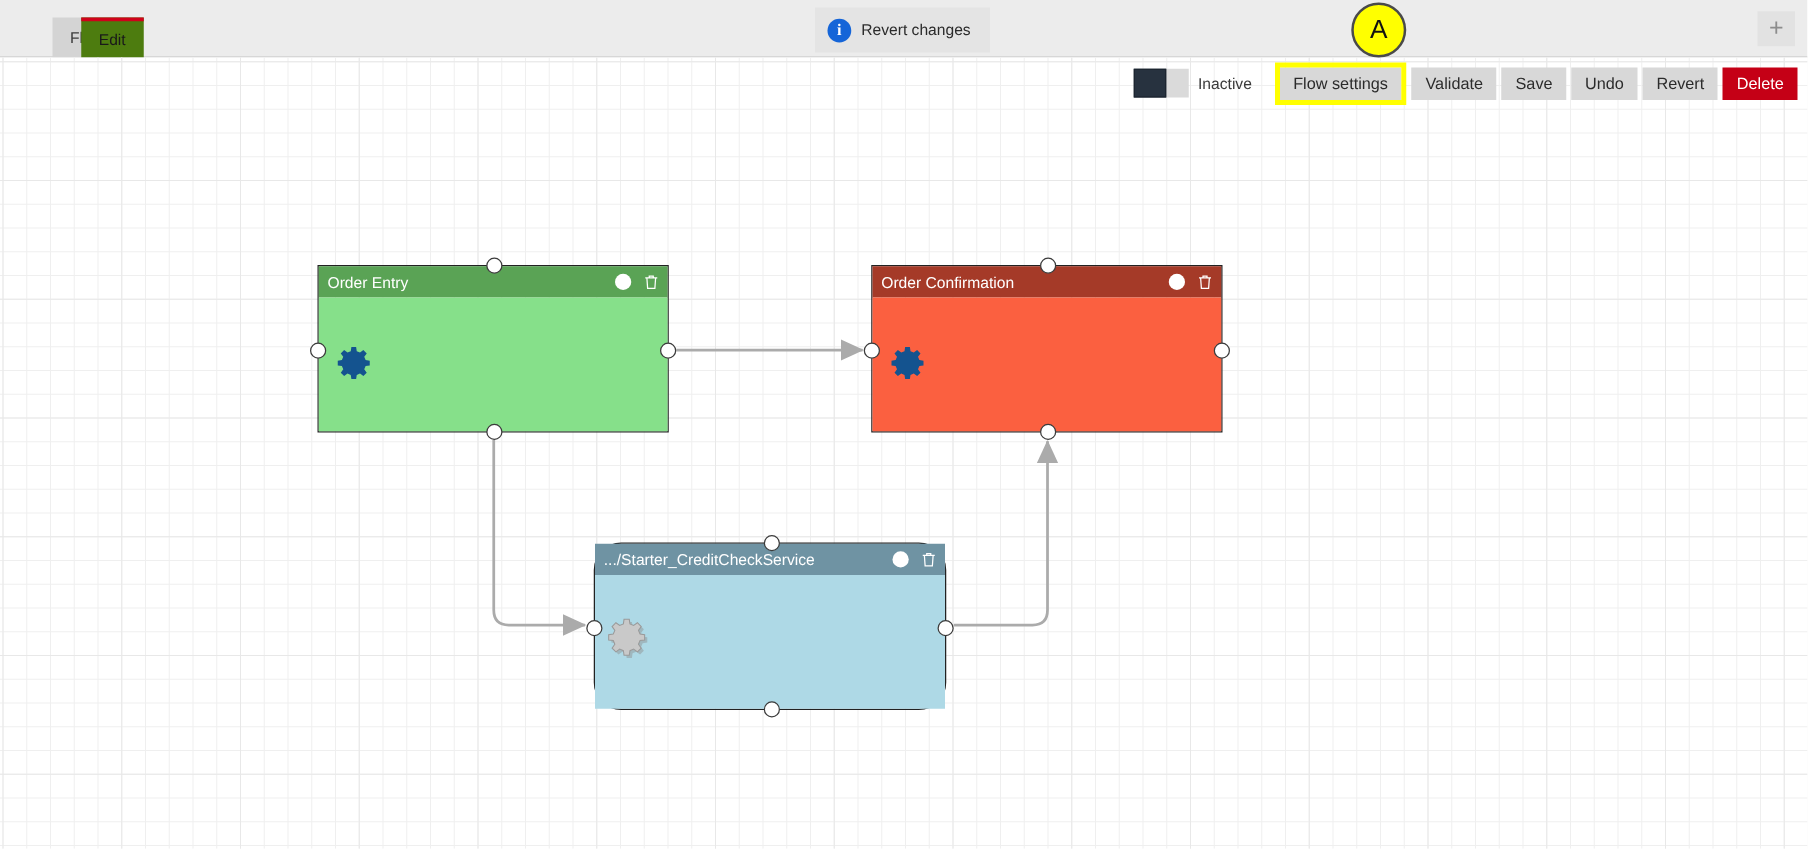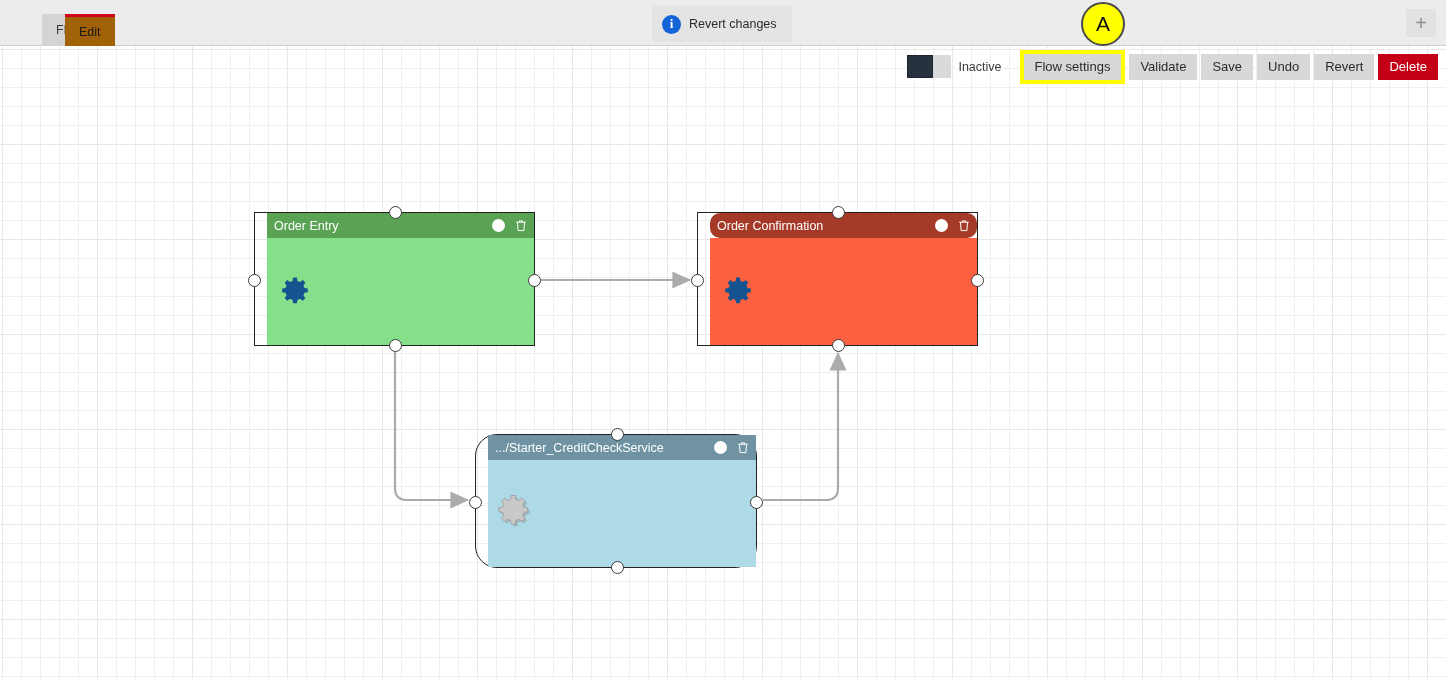--- a/index.html
+++ b/index.html
@@ -37,21 +37,21 @@
     font-size: 12.5px;
     color: #333333;
     cursor: default;
   }
   .tab.inactive {
     background: #d4d4d4;
     color: #3a3a3a;
     margin-left: 28px;
   }
   .tab.active {
-    background: #a16207;
+    background: #4d7c0f;
     border-top: 3px solid #d0021b;
     color: #1a1a1a;
   }
   #tab-flows { left: 14px; }
   #tab-edit  { left: 65px; }
 
   .unsaved-bar {
     position: absolute;
     left: 652px; top: 6px;
     width: 140px; height: 36px;
@@ -174,21 +174,20 @@
     font-size: 21px;
     color: #111111;
     z-index: 40;
     font-family: "Liberation Sans", sans-serif;
   }
 
   
   .node {
     position: absolute;
     border: 1px solid #222222;
-    padding-left: 12px;
   }
   .node-header {
     height: 25px;
     display: flex;
     align-items: center;
     padding: 0 7px 0 7px;
     color: #ffffff;
     font-size: 12.5px;
     white-space: nowrap;
     overflow: hidden;
@@ -279,21 +278,21 @@
           </svg>
         </span>
       </div>
       <span class="port" style="left:134px; top:-7px;"></span>
       <span class="port" style="left:134px; bottom:-7px;"></span>
       <span class="port" style="left:-7px; top:61px;"></span>
       <span class="port" style="right:-7px; top:61px;"></span>
     </div>
 
     <div class="node" id="node-order-confirmation" style="left:697px; top:166px; width:281px; height:134px;">
-      <div class="node-header" style="background:#a53a28;border-radius:10px;">
+      <div class="node-header" style="background:#a53a28;">
         <span class="node-title">Order Confirmation</span>
         <span class="hdr-icons">
           <span class="icon-info">i</span>
           <span class="icon-trash">
             <svg viewBox="0 0 12 13" width="12" height="13">
               <path d="M1.2 3.2h9.6M4.4 3.2V1.9h3.2v1.3M2.5 3.2l.6 8.4h5.8l.6-8.4" fill="none" stroke="#ffffff" stroke-width="1"></path>
             </svg>
           </span>
         </span>
       </div>

